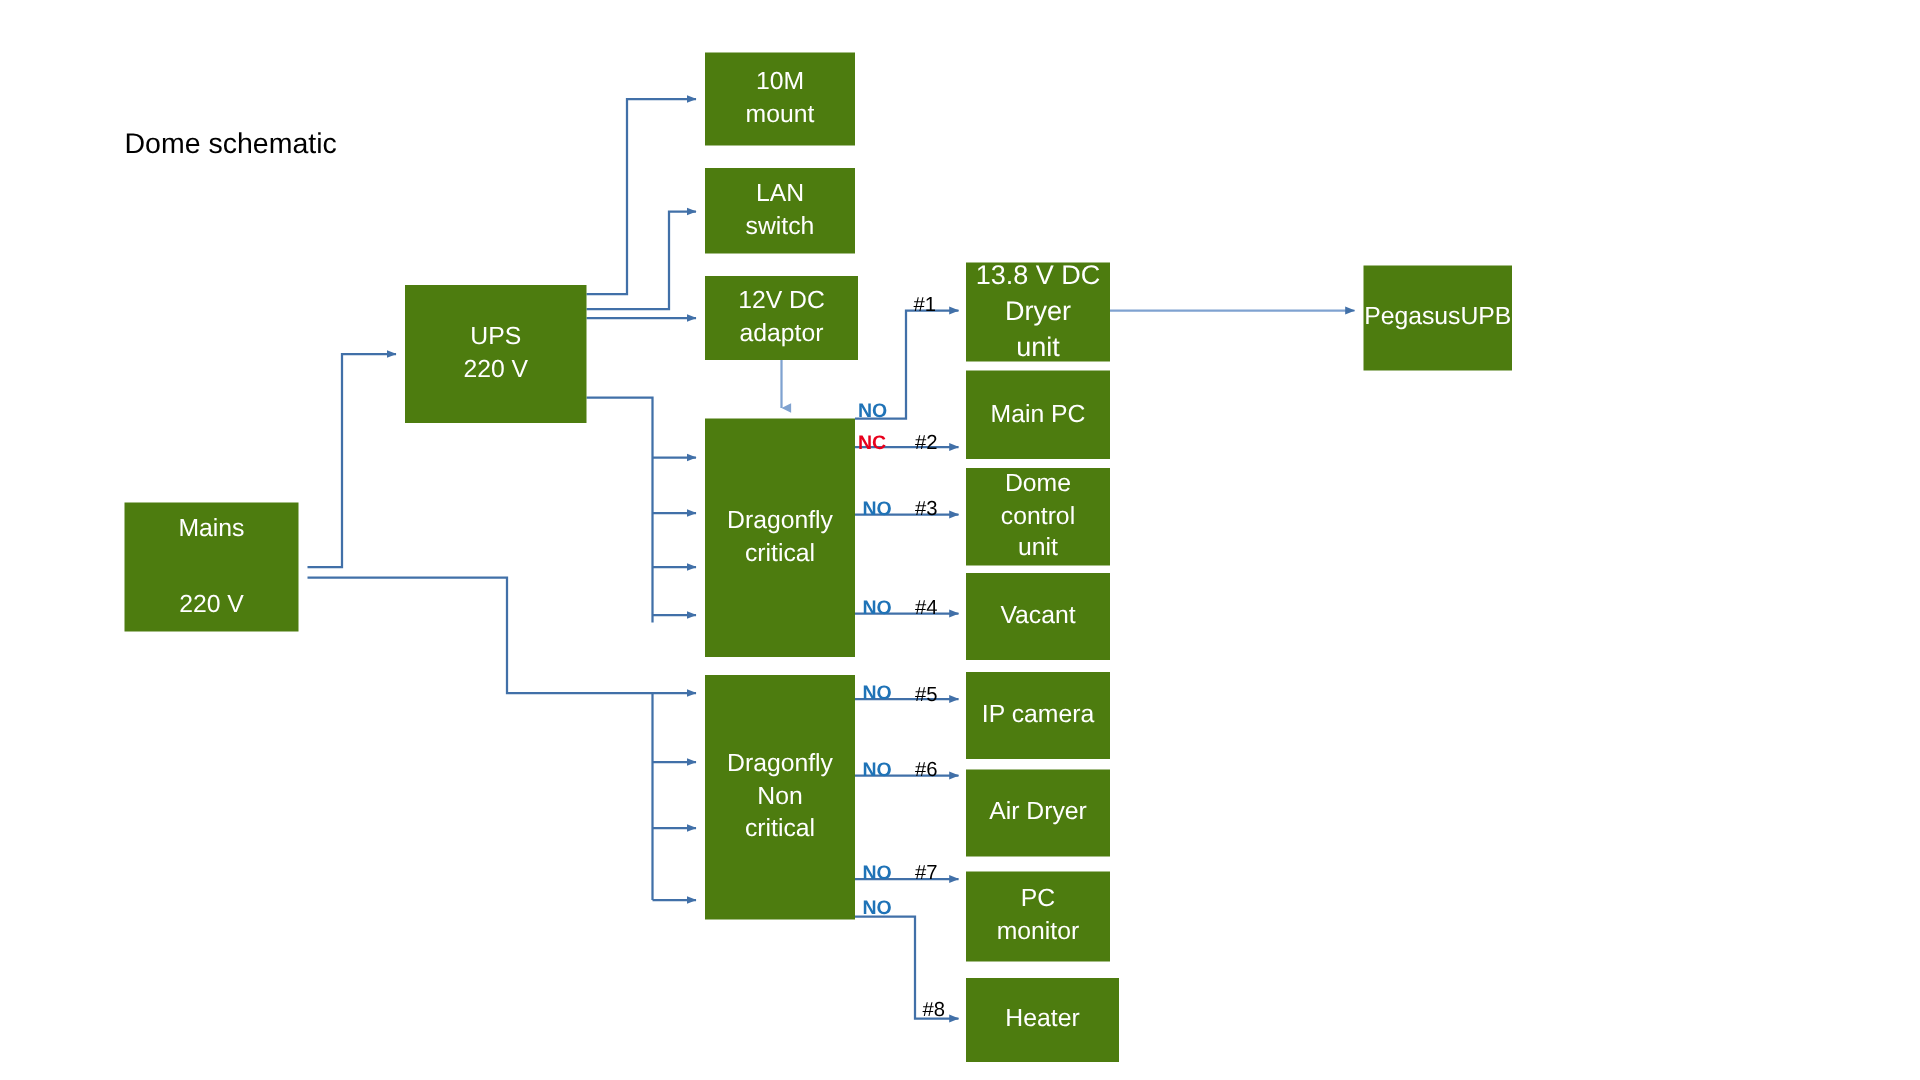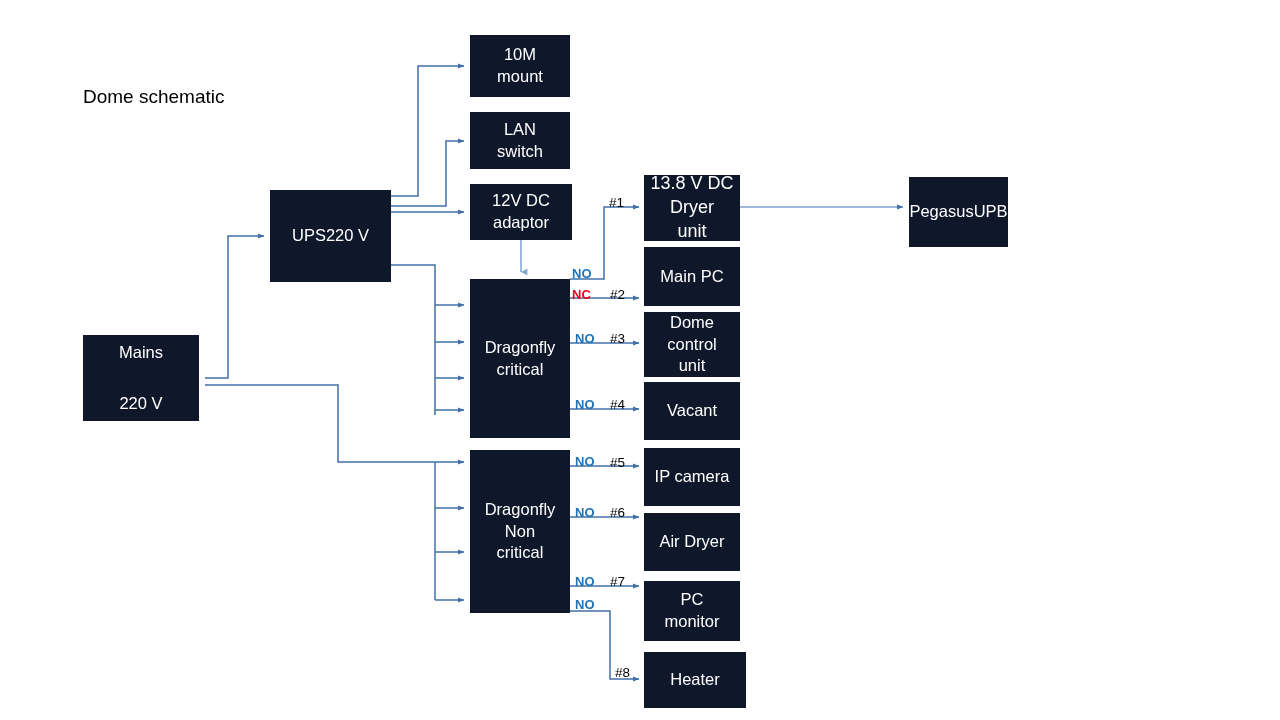--- a/index.html
+++ b/index.html
@@ -24,21 +24,21 @@
     pointer-events: none;
   }
   .title {
     position: absolute;
     font-size: 19px;
     color: #000000;
     white-space: nowrap;
   }
   .node {
     position: absolute;
-    background: #0f172a;
+    background: #4d7c0f;
     color: #ffffff;
     display: flex;
     align-items: center;
     justify-content: center;
     text-align: center;
     font-size: 16.5px;
     line-height: 1.32;
     box-sizing: border-box;
     padding: 2px 4px;
   }
@@ -117,21 +117,21 @@
     </g>
   </svg>
 
   <div class="title" style="left:83px; top:86px;">Dome schematic</div>
 
   <div class="node" style="left:83px; top:335px; width:116px; height:86px; flex-direction:column;gap:29px;">
     <span>Mains</span>
     <span>220 V</span>
   </div>
 
-  <div class="node" style="left:270px; top:190px; width:121px; height:92px; flex-direction:row;">
+  <div class="node" style="left:270px; top:190px; width:121px; height:92px; flex-direction:column;">
     <span>UPS</span>
     <span>220 V</span>
   </div>
 
   <div class="node" style="left:470px; top:35px; width:100px; height:62px; flex-direction:column;">
     <span>10M</span>
     <span>mount</span>
   </div>
 
   <div class="node" style="left:470px; top:112px; width:100px; height:57px; flex-direction:column;">

